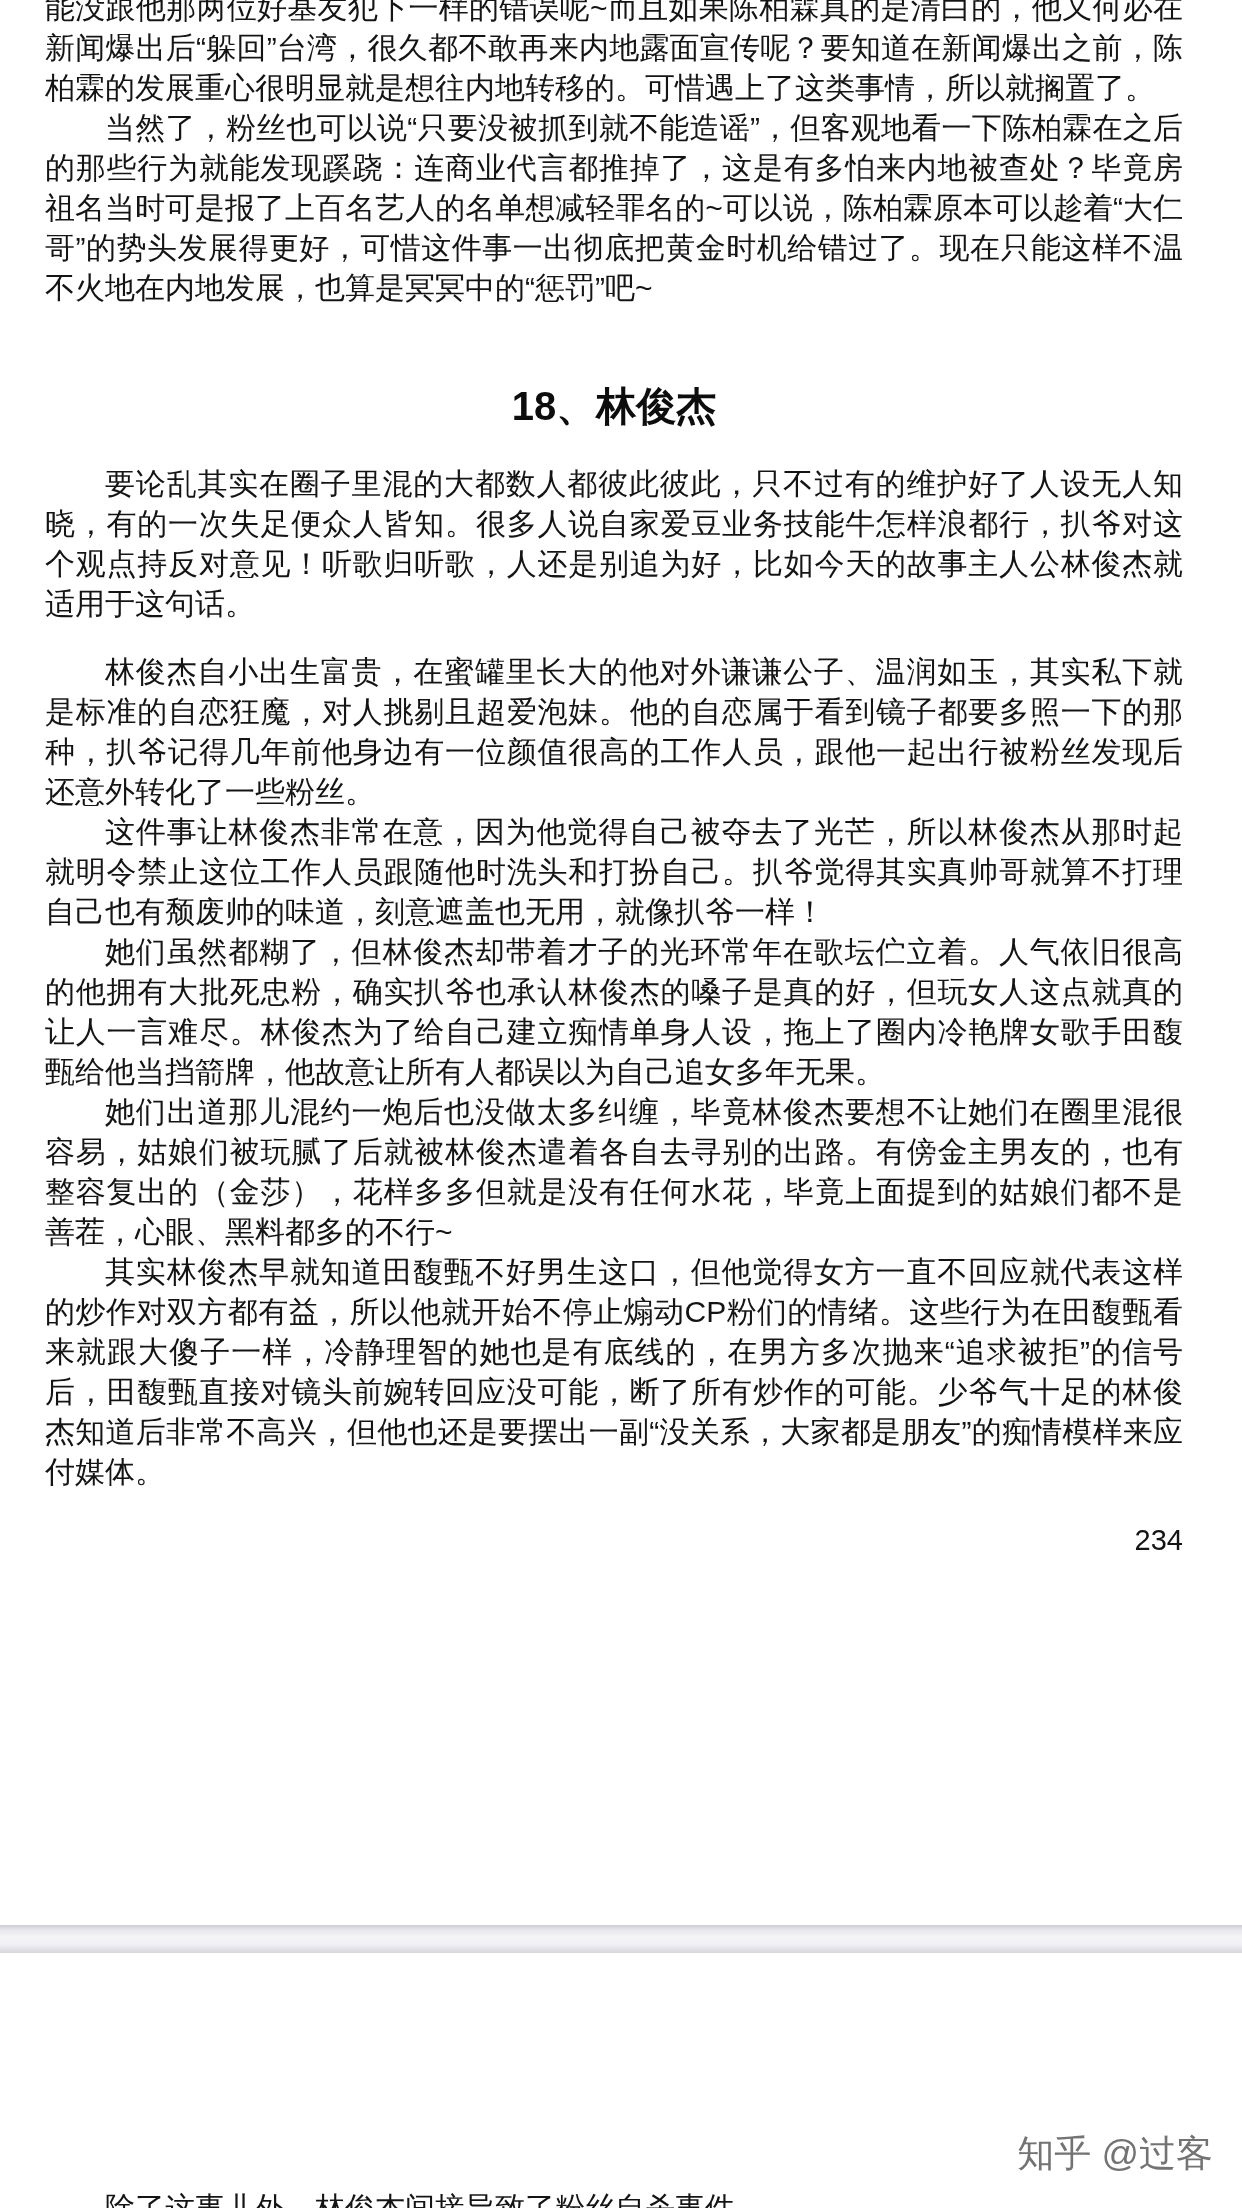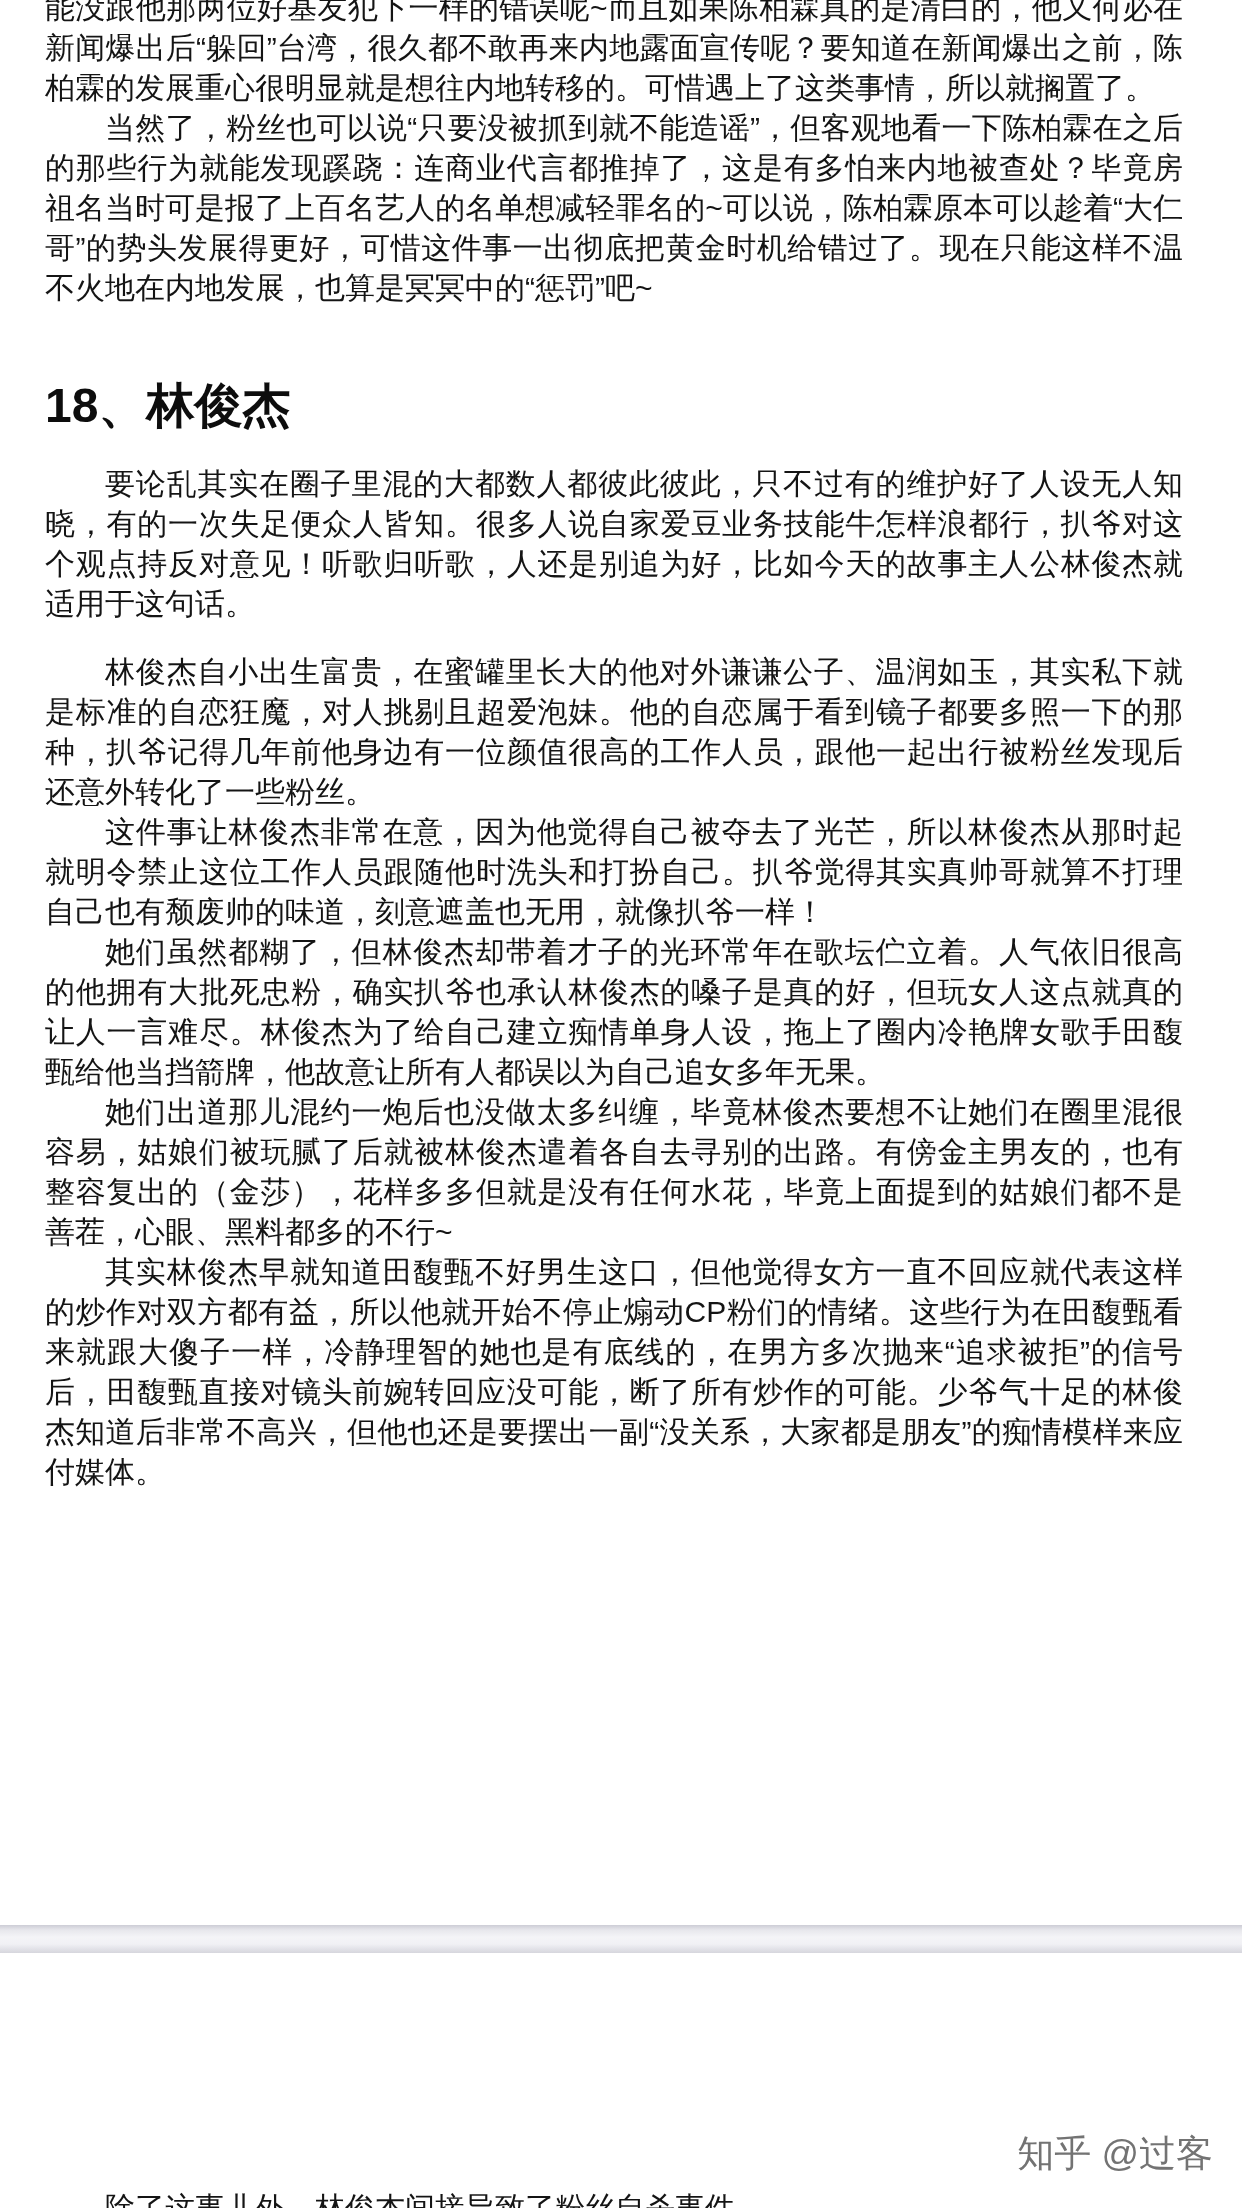--- a/index.html
+++ b/index.html
@@ -37,23 +37,24 @@
     line-height: 40px;
     color: #141414;
     text-align: justify;
     letter-spacing: 0;
   }
   .para { margin: 0; }
   .para.indent { text-indent: 2em; }
   .para.gap-before { margin-top: 28px; }
   .chapter-heading {
     margin: 74px 0 34px 0;
-    font-size: 48px;
+    font-size: 40px;
     line-height: 48px;
     font-weight: bold;
+    text-align: center;
     text-indent: 0;
     color: #0d0d0d;
   }
   .page-number {
     margin-top: 28px;
     line-height: 40px;
     font-size: 29px;
     text-align: right;
     color: #141414;
   }
@@ -105,20 +106,21 @@
     <div class="text-col">
       <p class="para">能没跟他那两位好基友犯下一样的错误呢~而且如果陈柏霖真的是清白的，他又何必在新闻爆出后“躲回”台湾，很久都不敢再来内地露面宣传呢？要知道在新闻爆出之前，陈柏霖的发展重心很明显就是想往内地转移的。可惜遇上了这类事情，所以就搁置了。</p>
       <p class="para indent">当然了，粉丝也可以说“只要没被抓到就不能造谣”，但客观地看一下陈柏霖在之后的那些行为就能发现蹊跷：连商业代言都推掉了，这是有多怕来内地被查处？毕竟房祖名当时可是报了上百名艺人的名单想减轻罪名的~可以说，陈柏霖原本可以趁着“大仁哥”的势头发展得更好，可惜这件事一出彻底把黄金时机给错过了。现在只能这样不温不火地在内地发展，也算是冥冥中的“惩罚”吧~</p>
       <h2 class="chapter-heading">18、林俊杰</h2>
       <p class="para indent">要论乱其实在圈子里混的大都数人都彼此彼此，只不过有的维护好了人设无人知晓，有的一次失足便众人皆知。很多人说自家爱豆业务技能牛怎样浪都行，扒爷对这个观点持反对意见！听歌归听歌，人还是别追为好，比如今天的故事主人公林俊杰就适用于这句话。</p>
       <p class="para indent gap-before">林俊杰自小出生富贵，在蜜罐里长大的他对外谦谦公子、温润如玉，其实私下就是标准的自恋狂魔，对人挑剔且超爱泡妹。他的自恋属于看到镜子都要多照一下的那种，扒爷记得几年前他身边有一位颜值很高的工作人员，跟他一起出行被粉丝发现后还意外转化了一些粉丝。</p>
       <p class="para indent">这件事让林俊杰非常在意，因为他觉得自己被夺去了光芒，所以林俊杰从那时起就明令禁止这位工作人员跟随他时洗头和打扮自己。扒爷觉得其实真帅哥就算不打理自己也有颓废帅的味道，刻意遮盖也无用，就像扒爷一样！</p>
       <p class="para indent">她们虽然都糊了，但林俊杰却带着才子的光环常年在歌坛伫立着。人气依旧很高的他拥有大批死忠粉，确实扒爷也承认林俊杰的嗓子是真的好，但玩女人这点就真的让人一言难尽。林俊杰为了给自己建立痴情单身人设，拖上了圈内冷艳牌女歌手田馥甄给他当挡箭牌，他故意让所有人都误以为自己追女多年无果。</p>
       <p class="para indent">她们出道那儿混约一炮后也没做太多纠缠，毕竟林俊杰要想不让她们在圈里混很容易，姑娘们被玩腻了后就被林俊杰遣着各自去寻别的出路。有傍金主男友的，也有整容复出的（金莎），花样多多但就是没有任何水花，毕竟上面提到的姑娘们都不是善茬，心眼、黑料都多的不行~</p>
       <p class="para indent">其实林俊杰早就知道田馥甄不好男生这口，但他觉得女方一直不回应就代表这样的炒作对双方都有益，所以他就开始不停止煽动CP粉们的情绪。这些行为在田馥甄看来就跟大傻子一样，冷静理智的她也是有底线的，在男方多次抛来“追求被拒”的信号后，田馥甄直接对镜头前婉转回应没可能，断了所有炒作的可能。少爷气十足的林俊杰知道后非常不高兴，但他也还是要摆出一副“没关系，大家都是朋友”的痴情模样来应付媒体。</p>
+      <div class="page-number">234</div>
     </div>
   </div>
 
   <div class="page-separator"></div>
 
   <div class="watermark">知乎 @过客</div>
 
   <div class="page2-line">除了这事儿外，林俊杰间接导致了粉丝自杀事件</div>
 
 </div>

